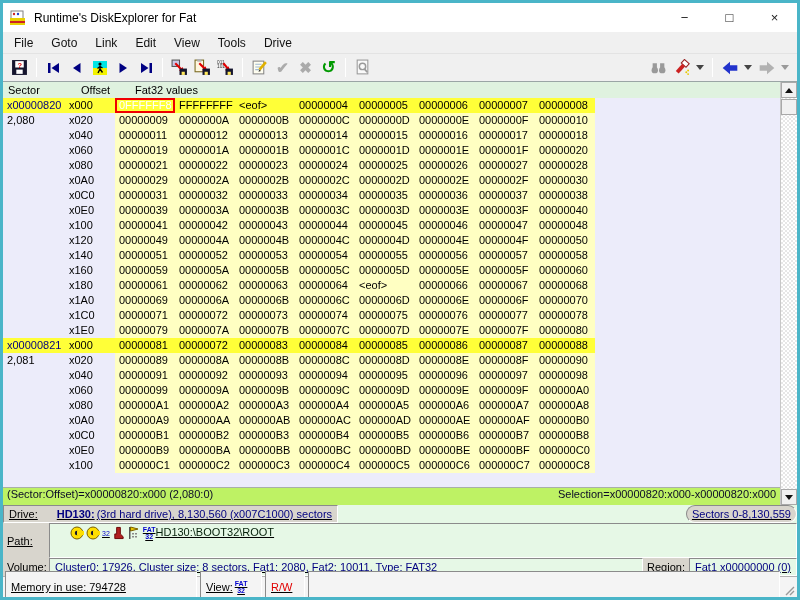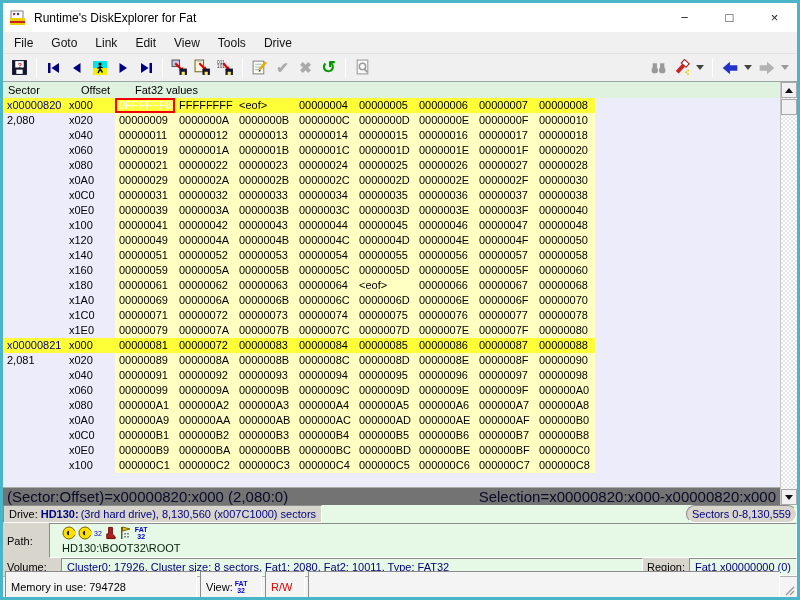--- a/index.html
+++ b/index.html
@@ -40,53 +40,53 @@
   .h-sec { width:78px; padding-left:5px; } .h-off { width:50px; } .h-vals { padding-left:4px; }
   .rows { height:375px; background:#ececfa; flex:none; }
   .trow { display:flex; width:608px; height:15px; font-size:11px; color:#000; }
   .c-sec { width:62px; padding-left:4px; line-height:15px; overflow:hidden; }
   .c-off { width:50px; padding-left:4px; line-height:15px; }
   .c-val { width:60px; padding-left:4px; line-height:15px; background:#ffffc2; overflow:hidden; }
   .c-sec.hex { color:#000080; }
   .trow.hl .c-sec, .trow.hl .c-off, .trow.hl .c-val { background:#ffff38; }
   .c-val.sel { background:#0000cd; color:#fff; border:2px solid #f00000; line-height:10px; padding-left:2px; }
   .table-filler { flex:1; background:#ececfa; }
-  .sector-bar { height:18px; background:#737373; border-top:1px solid #a8b0a8; display:flex;
-                font-size:15px; color:#0a0a28; padding:0 4px; flex:none; }
+  .sector-bar { height:18px; background:#bef264; border-top:1px solid #a8b0a8; display:flex;
+                font-size:11px; color:#0a0a28; padding:0 4px; flex:none; }
   .sector-bar .sp { flex:1; }
 
   
   .sb { width:17px; flex:none; display:flex; flex-direction:column;
         background:#f2f2f2;
         background-image:repeating-conic-gradient(#ffffff 0% 25%, #e7e7e7 25% 50%);
         background-size:4px 4px; border-left:1px solid #c7c7c7; }
   .sb-btn { height:16px; background:#f1f1f1; border:1px solid #a9a9a9; display:flex;
             align-items:center; justify-content:center; flex:none; }
   .sb-thumb { height:16px; background:#f1f1f1; border:1px solid #a9a9a9; margin-top:1px; flex:none; }
   .sb-track { flex:1; }
   .arr-up { width:0; height:0; border-left:4px solid transparent; border-right:4px solid transparent;
             border-bottom:5px solid #111; }
   .arr-dn { width:0; height:0; border-left:4px solid transparent; border-right:4px solid transparent;
             border-top:5px solid #111; }
 
   
-  .bar { flex:none; display:flex; align-items:center; font-size:11px; }
+  .bar { flex:none; display:flex; align-items:center; font-size:11px;text-decoration:underline; }
   .drive-bar { height:18px; background:#e6f8e6; }
   .sunken { border:1px solid; border-color:#8b8b8b #ffffff #ffffff #8b8b8b; }
   .chip { background:#d8d5cd; color:#000; padding:1px 4px; height:100%; display:flex; align-items:center; flex:none; }
   .drive-panel { background:#d8d5cd; color:#000080; height:18px; display:flex; align-items:center;
                  padding:0 5px; white-space:nowrap; }
-  .drive-panel b { color:#000080; margin:0 2px 0 3px; }
+  .drive-panel b { color:#000080; margin:0 2px 0 19px; }
   .drive-label { color:#000; }
   .sectors-panel { margin-left:auto; background:#d8d5cd; color:#000080; height:18px;
                    display:flex; align-items:center; padding:0 5px;border-radius:9px; }
 
   .path-bar { height:35px; background:#e5e5e5; align-items:stretch; }
   .path-chip { width:46px; }
-  .path-panel { flex:1; background:#e6f8e6; padding:1px 12px; display:flex; flex-direction:column; }
+  .path-panel { flex:1; background:#e6f8e6; padding:1px 20px; display:flex; flex-direction:row; }
   .path-icons { height:16px; display:flex; align-items:center; gap:2px; }
   .path-text { font-size:11px; color:#05200a; line-height:15px; }
   .fatbadge { font-size:7px; line-height:7px; color:#0000cc; text-align:center; font-weight:bold; }
 
   .volume-bar { height:18px; background:#e6f8e6; }
   .vol-panel { flex:1; background:#e6f8e6; color:#000080; height:18px; display:flex;
                align-items:center; padding:0 5px; white-space:nowrap; overflow:hidden; }
   .region-panel { background:#e6f8e6; color:#000080; height:18px; display:flex; align-items:center;
                   padding:4px 5px; flex:none;text-align:right; }
 
@@ -630,21 +630,21 @@
         <div class="fatbadge">
           <div>FAT</div>
             <div>32</div>
         </div>
       </div>
       <div class="path-text">HD130:\BOOT32\ROOT</div>
     </div>
   </div>
 
   <div class="bar volume-bar">
-    <div class="chip" style="width:58px;">Volume:</div>
+    <div class="chip" style="width:46px;">Volume:</div>
     <div class="vol-panel sunken">Cluster0: 17926, Cluster size: 8 sectors, Fat1: 2080, Fat2: 10011, Type: FAT32</div>
     <div class="chip">Region:</div>
     <div class="region-panel sunken">Fat1 x00000000 (0)</div>
   </div>
 
   <div class="bar bottom-bar">
     <div class="bb-panel bb-mem sunken">Memory in use: 794728</div>
     <div class="bb-panel bb-view sunken">
       <span>View:</span>
       <div class="fatbadge">

